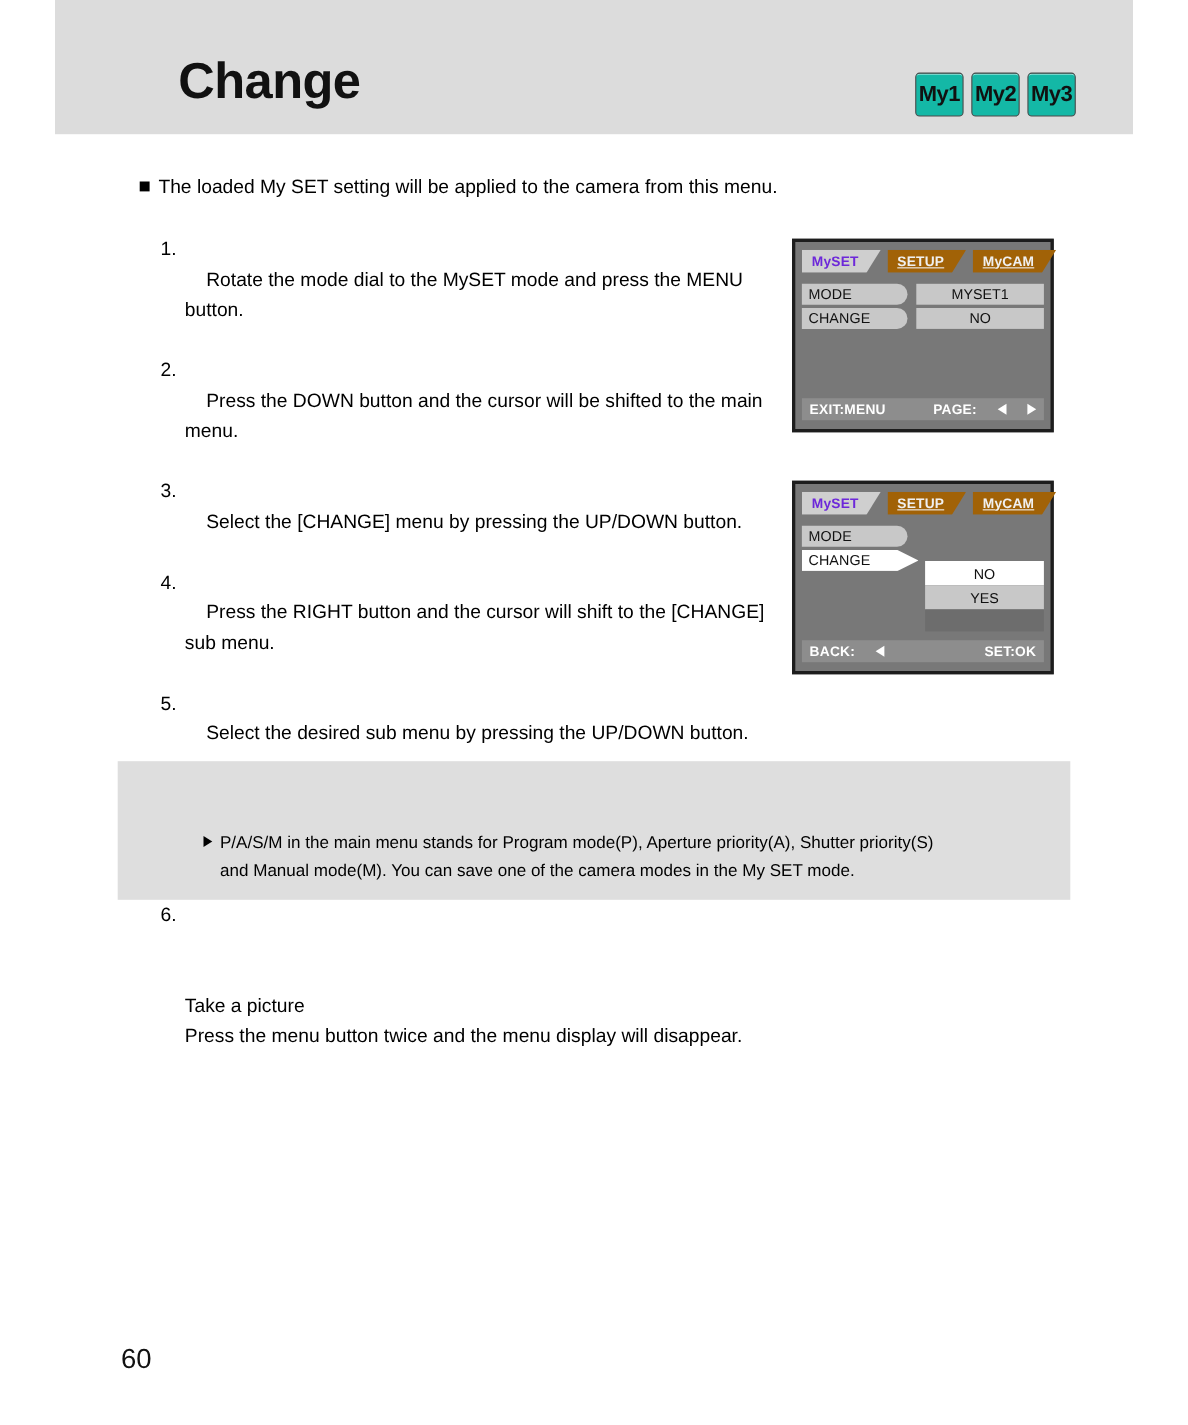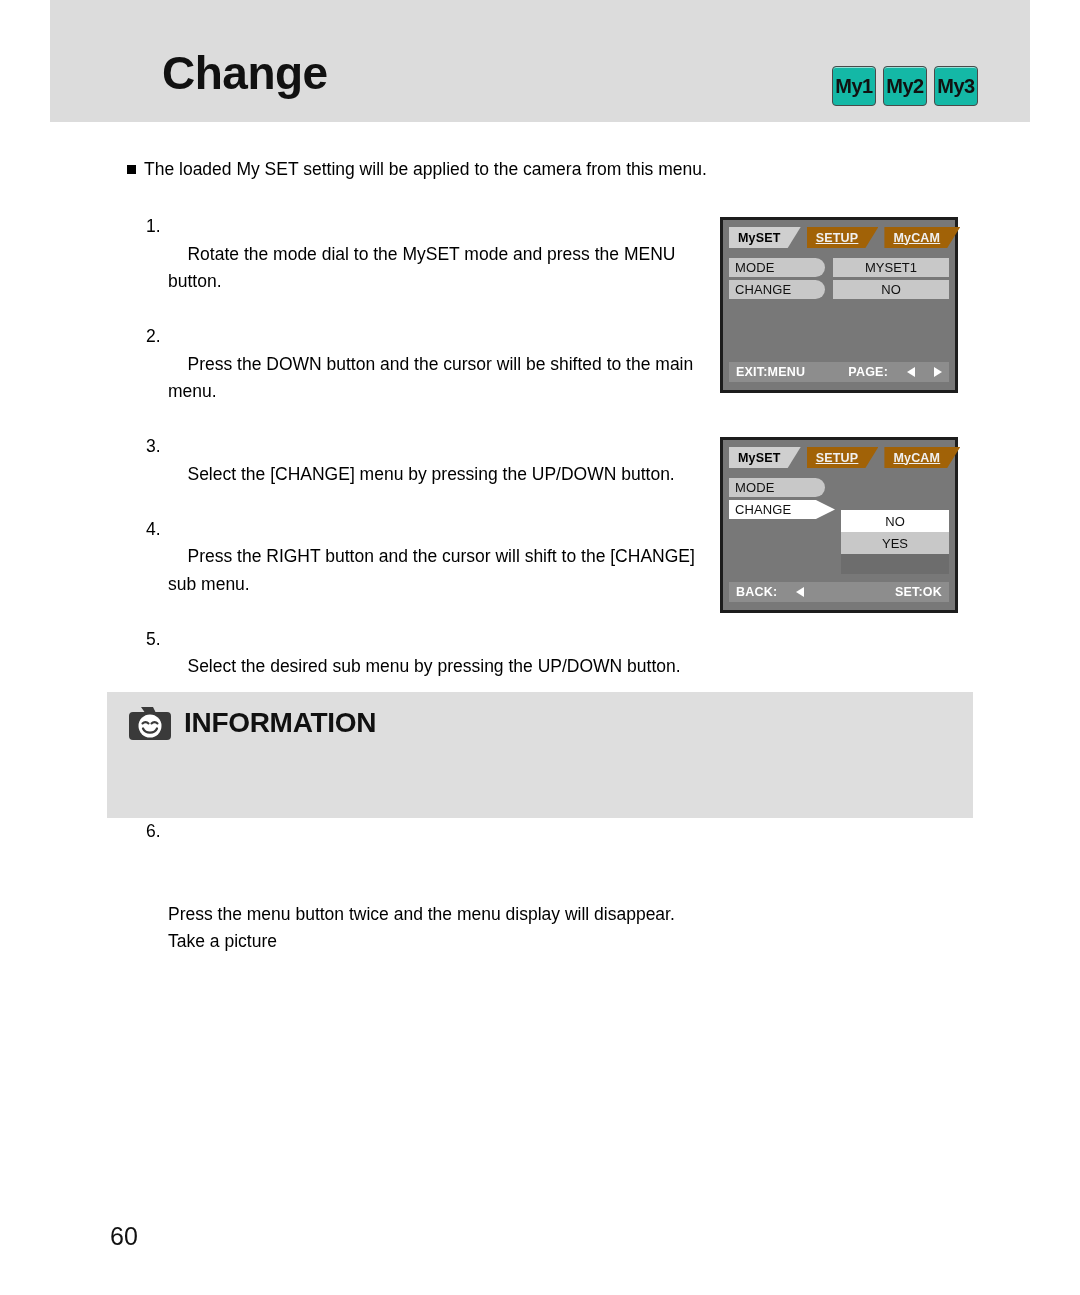--- a/index.html
+++ b/index.html
@@ -135,21 +135,21 @@
     display: flex;
     align-items: center;
     padding-left: 9px;
     padding-right: 20px;
     color: #ffffff;
     font-size: 12.5px;
     font-weight: bold;
     letter-spacing: 0.2px;
     clip-path: polygon(0 0, 100% 0, calc(100% - 13px) 100%, 0 100%);
   }
-  .lcd-tab.active { background: #cfcfcf; color: #000000; }
+  .lcd-tab.active { background: #cfcfcf; color: #6d28d9; }
   .lcd-tab.inactive { background: #a16207; color: #f0f0f0; text-decoration: underline; }
 
   .lcd-rows {
     position: absolute;
     left: 6px;
     top: 18px;
     right: 6px;
     margin-top: 20px;
   }
   .lcd-row {
@@ -329,22 +329,22 @@
   <div class="step">
     <span class="num">5.</span><span>Select the desired sub menu by pressing the UP/DOWN button.</span>
   </div>
   <div class="sub">- Selecting [NO]   : The My SET menu will not be changed.</div>
   <div class="sub">- Selecting [YES] : You can change your favorite menus.</div>
   <div class="sub-indent">Refer to page 49 ~ 58 for information about</div>
   <div class="sub-indent">the menus.</div>
   <div class="step">
     <span class="num">6.</span>
   </div>
+  <div class="cont">Take a picture</div>
   <div class="cont">Press the menu button twice and the menu display will disappear.</div>
-  <div class="cont">Take a picture</div>
 </div>
 
 <div class="lcd" id="lcd1">
   <div class="lcd-tabs">
     <div class="lcd-tab active">MySET</div>
     <div class="lcd-tab inactive">SETUP</div>
     <div class="lcd-tab inactive">MyCAM</div>
   </div>
   <div class="lcd-rows">
     <div class="lcd-row">
@@ -388,25 +388,19 @@
   <div class="lcd-footer">
     <span class="arrows">
       <span>BACK:</span>
       <span class="tri-left"></span>
     </span>
     <span>SET:OK</span>
   </div>
 </div>
 
 <div class="info-box">
-  <div class="info-head">
-    <svg class="cam-icon" viewBox="0 0 46 38">
-      <path d="M14 3 h12 l2.5 5 h11.5 a4 4 0 0 1 4 4 v20 a4 4 0 0 1 -4 4 h-34 a4 4 0 0 1 -4 -4 v-20 a4 4 0 0 1 4 -4 h11.5 z" fill="#3a3a3a"></path>
-      <circle cx="23" cy="22" r="11.5" fill="#ffffff"></circle>
-      <path d="M15.5 19.5 a4 4 0 0 1 6 0" stroke="#3a3a3a" stroke-width="2.1" fill="none" stroke-linecap="round"></path>
-      <path d="M24.5 19.5 a4 4 0 0 1 6 0" stroke="#3a3a3a" stroke-width="2.1" fill="none" stroke-linecap="round"></path>
-      <path d="M16 24.5 a7.5 6.5 0 0 0 14 0" stroke="#3a3a3a" stroke-width="2.2" fill="none" stroke-linecap="round"></path>
-    </svg>
-    <span class="info-title">INFORMATION</span>
+  <div class="info-body">
+    <span class="tri"></span><span>P/A/S/M in the main menu stands for Program mode(P), Aperture priority(A), Shutter priority(S)</span>
+    <div class="info-line2">and Manual mode(M). You can save one of the camera modes in the My SET mode.</div>
   </div>
 </div>
 
 <div class="page-num">60</div>
 
 </body></html>

